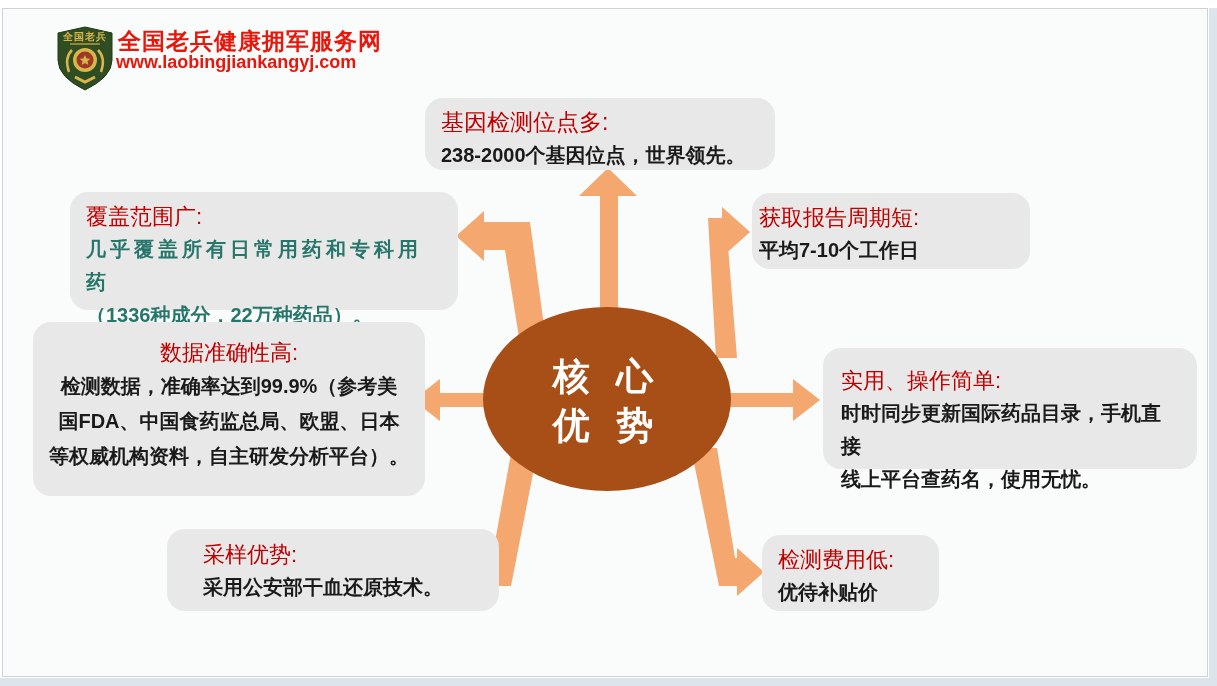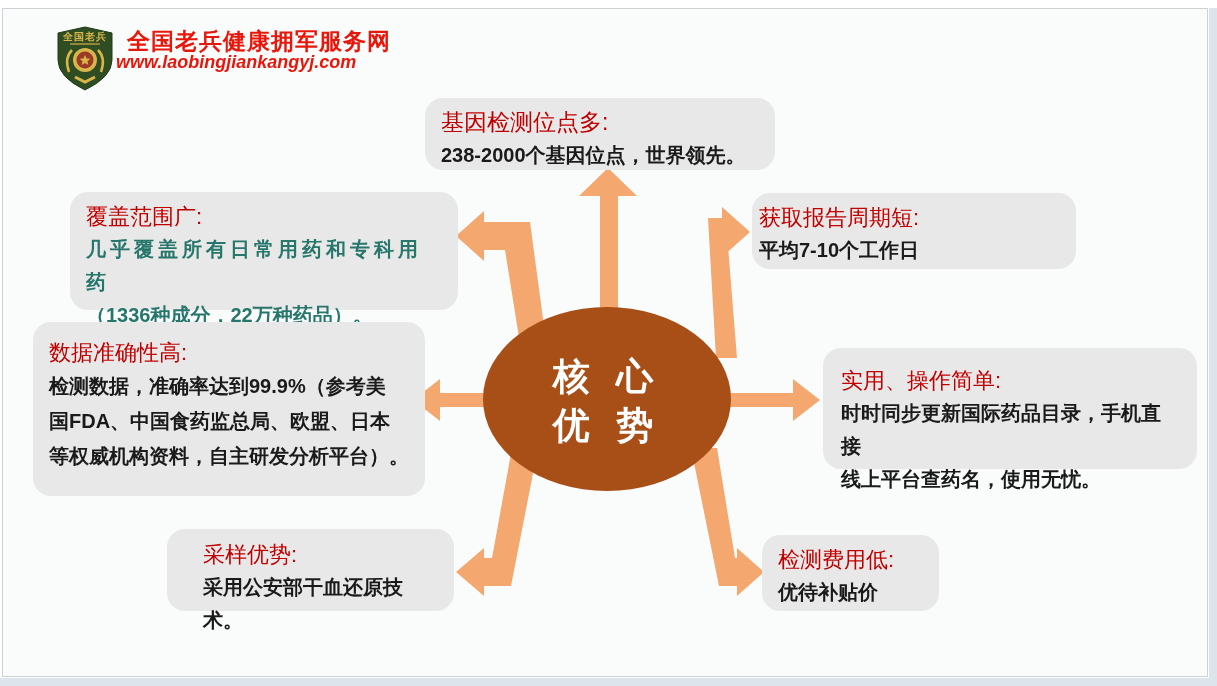--- a/index.html
+++ b/index.html
@@ -12,47 +12,47 @@
     position:absolute; left:2px; top:8px; width:1206px; height:669px;
     background:var(--slide_bg); border:1px solid #ccd2d6; box-sizing:border-box;
   }
   .strip-right{position:absolute; top:8px; right:0; width:8px; bottom:0; background:var(--frame);}
   .strip-bottom{position:absolute; left:0; right:0; bottom:0; height:8px; background:var(--frame);}
 
   
   #logo{position:absolute; left:56px; top:26px;}
   .site-name{
     position:absolute; left:118px; top:26px;
-    font-size:23px; font-weight:bold; color:var(--header_red); letter-spacing:1px;margin-left:9px;
+    font-size:23px; font-weight:bold; color:var(--header_red); letter-spacing:1px;
   }
   .site-url{
     position:absolute; left:116px; top:52px;
-    font-size:18px; font-weight:bold; color:var(--header_red);font-style:italic;
+    font-size:18px; font-weight:bold; color:var(--header_red);
   }
 
   
   #diagram{position:absolute; left:0; top:0; z-index:1; pointer-events:none;}
 
   
   .box{
     position:absolute; z-index:2; background:var(--box_bg);
     border-radius:18px; box-sizing:border-box; padding:8px 16px;
   }
   .box .title{font-size:22px; line-height:33px; font-weight:normal; color:var(--title_red);}
   .box .body{font-size:20px; line-height:33px; font-weight:bold; color:var(--body_black);}
   .teal{color:var(--teal) !important;}
   .ls{letter-spacing:4px;}
 
   #box-top{left:425px; top:98px; width:350px; height:72px;}
   #box-top .title{font-size:23px;}
   #box-upper-left{left:70px; top:192px; width:388px; height:118px;}
-  #box-mid-left{left:33px; top:322px; width:392px; height:174px; padding-top:14px;}
+  #box-mid-left{left:33px; top:322px; width:392px; height:174px; padding-top:14px;text-align:center;}
   #box-mid-left .body{line-height:35px;}
-  #box-bottom-left{left:167px; top:529px; width:287px; height:82px; padding:9px 14px 9px 36px;}
-  #box-upper-right{left:752px; top:193px; width:324px; height:76px;padding-left:7px;}
+  #box-bottom-left{left:167px; top:529px; width:332px; height:82px; padding:9px 14px 9px 36px;}
+  #box-upper-right{left:752px; top:193px; width:278px; height:76px;padding-left:7px;}
   #box-mid-right{left:823px; top:348px; width:374px; height:121px; padding:16px 18px;}
   #box-bottom-right{left:762px; top:535px; width:177px; height:76px;}
 
   .svgtxt{font-family:"Liberation Sans","DejaVu Sans",sans-serif;}
 </style>
 </head>
 <body>
 
 <div id="stage">
   <div id="slide"></div>

